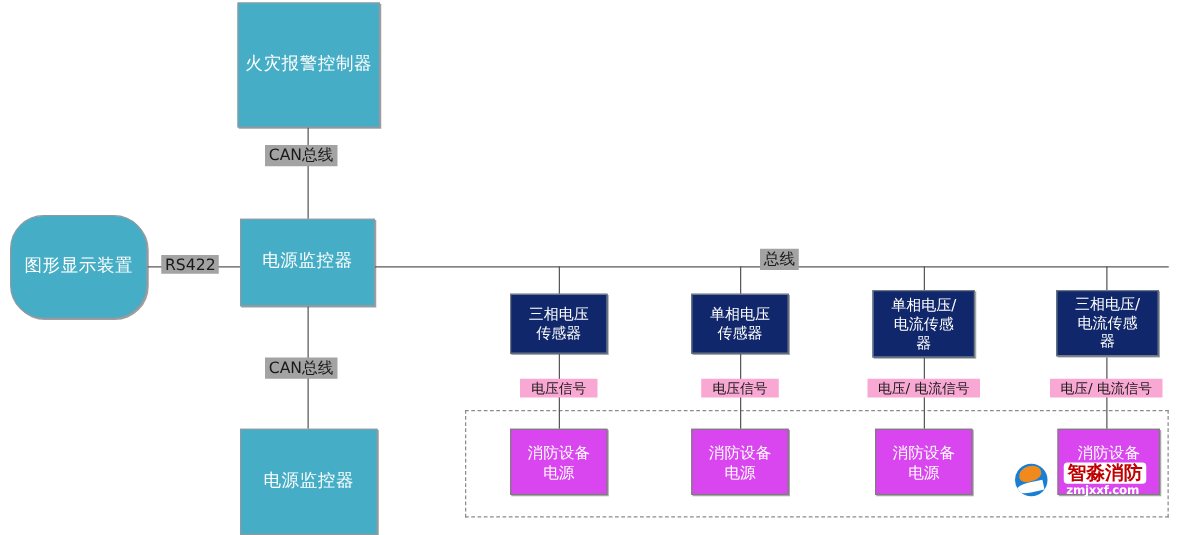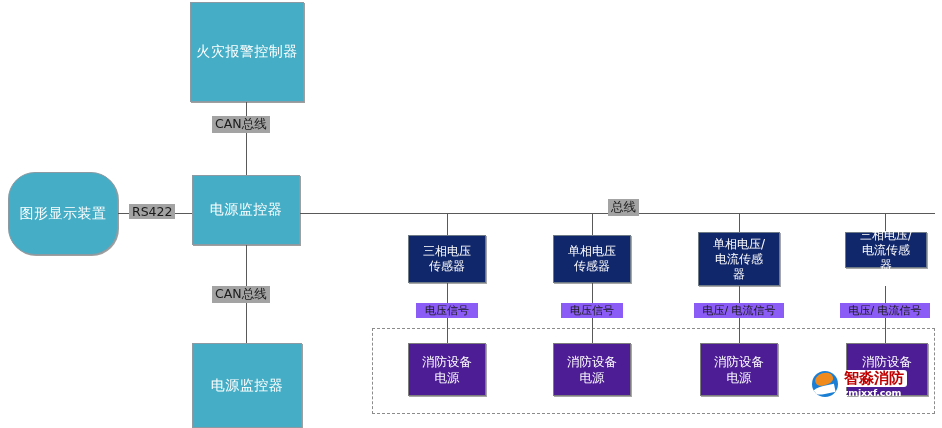--- a/index.html
+++ b/index.html
@@ -36,21 +36,21 @@
     font-size: 14px;
     letter-spacing: 0.5px;
   }
   .node.navy {
     background: #11276b;
     border: 1px solid #6e7a86;
     box-shadow: 1px 1px 0 rgba(80,80,80,0.5);
     font-size: 12px;
   }
   .node.red {
-    background: #4c1d95;
+    background: #d946ef;
     border: 1px solid #7d7d7d;
     box-shadow: 1px 1px 0 rgba(80,80,80,0.5);
     font-size: 12.5px;
   }
   .line {
     position: absolute;
     background: #595959;
     z-index: 1;
   }
   .line.v { width: 1px; }
@@ -60,39 +60,39 @@
     background: #a3a3a3;
     color: #1a1a1a;
     font-size: 12.5px;
     padding: 0 3px;
     z-index: 2;
     white-space: nowrap;
     text-align: center;
   }
   .sig-label {
     position: absolute;
-    background: #8b5cf6;
+    background: #f9a8d4;
     color: #1a1a1a;
     font-size: 11px;
     z-index: 2;
     white-space: nowrap;
     text-align: center;
   }
   .dashed-group {
     position: absolute;
     box-sizing: border-box;
     border: 1.5px dashed #8c8c8c;
     z-index: 0;
   }
   .watermark {
     position: absolute;
     z-index: 6;
     display: flex;
     align-items: center;
-    gap: 3px;
+    gap: 13px;
   }
   .wm-badge {
     display: flex;
     flex-direction: column;
     align-items: flex-start;
     line-height: 1;
   }
   .wm-main {
     background: #ffffff;
     color: #c00000;
@@ -171,21 +171,21 @@
 
   <div class="node teal" style="left:192px; top:343px; width:110px; height:85px;">电源监控器</div>
 
   <div class="node navy" style="left:408px; top:235px; width:78px; height:48px;">三相电压
 传感器</div>
   <div class="node navy" style="left:553px; top:235px; width:78px; height:48px;">单相电压
 传感器</div>
   <div class="node navy" style="left:698px; top:232px; width:82px; height:54px;">单相电压/
 电流传感
 器</div>
-  <div class="node navy" style="left:845px; top:232px; width:82px; height:36px;">三相电压/
+  <div class="node navy" style="left:845px; top:232px; width:82px; height:53px;">三相电压/
 电流传感
 器</div>
 
   <div class="node red" style="left:408px; top:343px; width:78px; height:53px;">消防设备
 电源</div>
   <div class="node red" style="left:553px; top:343px; width:78px; height:53px;">消防设备
 电源</div>
   <div class="node red" style="left:700px; top:343px; width:78px; height:53px;">消防设备
 电源</div>
   <div class="node red" style="left:846px; top:343px; width:82px; height:53px;">消防设备

